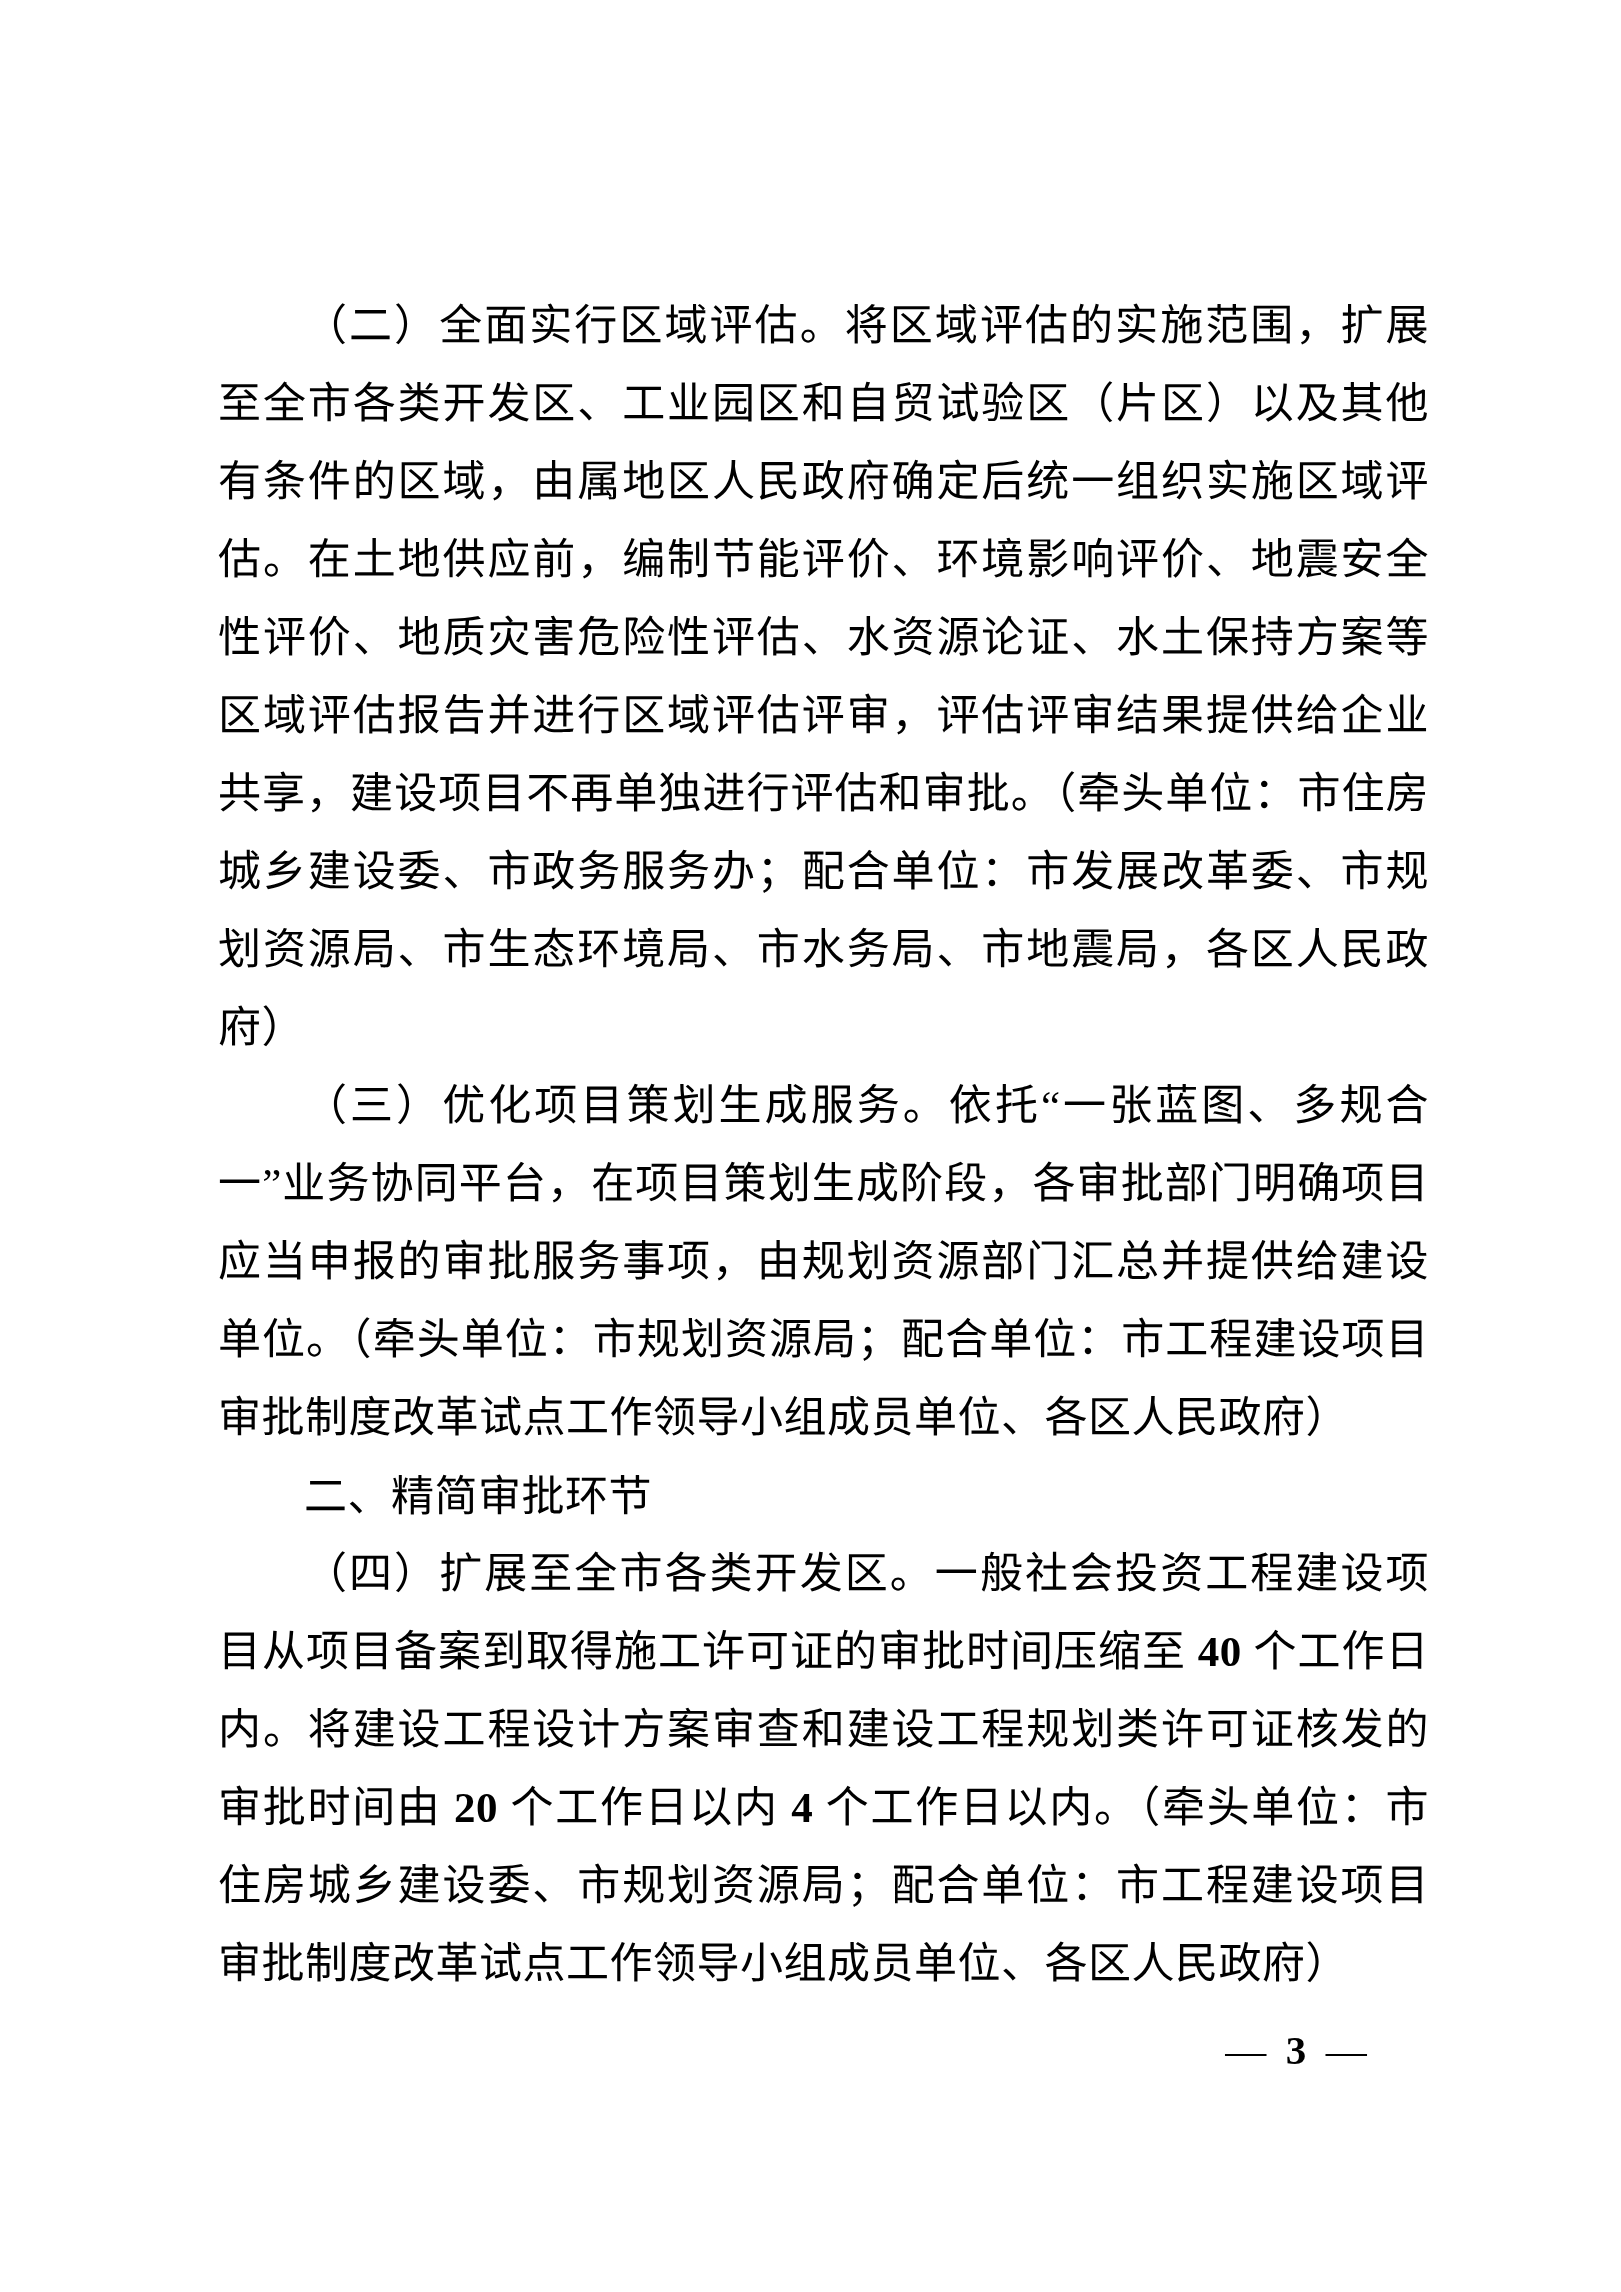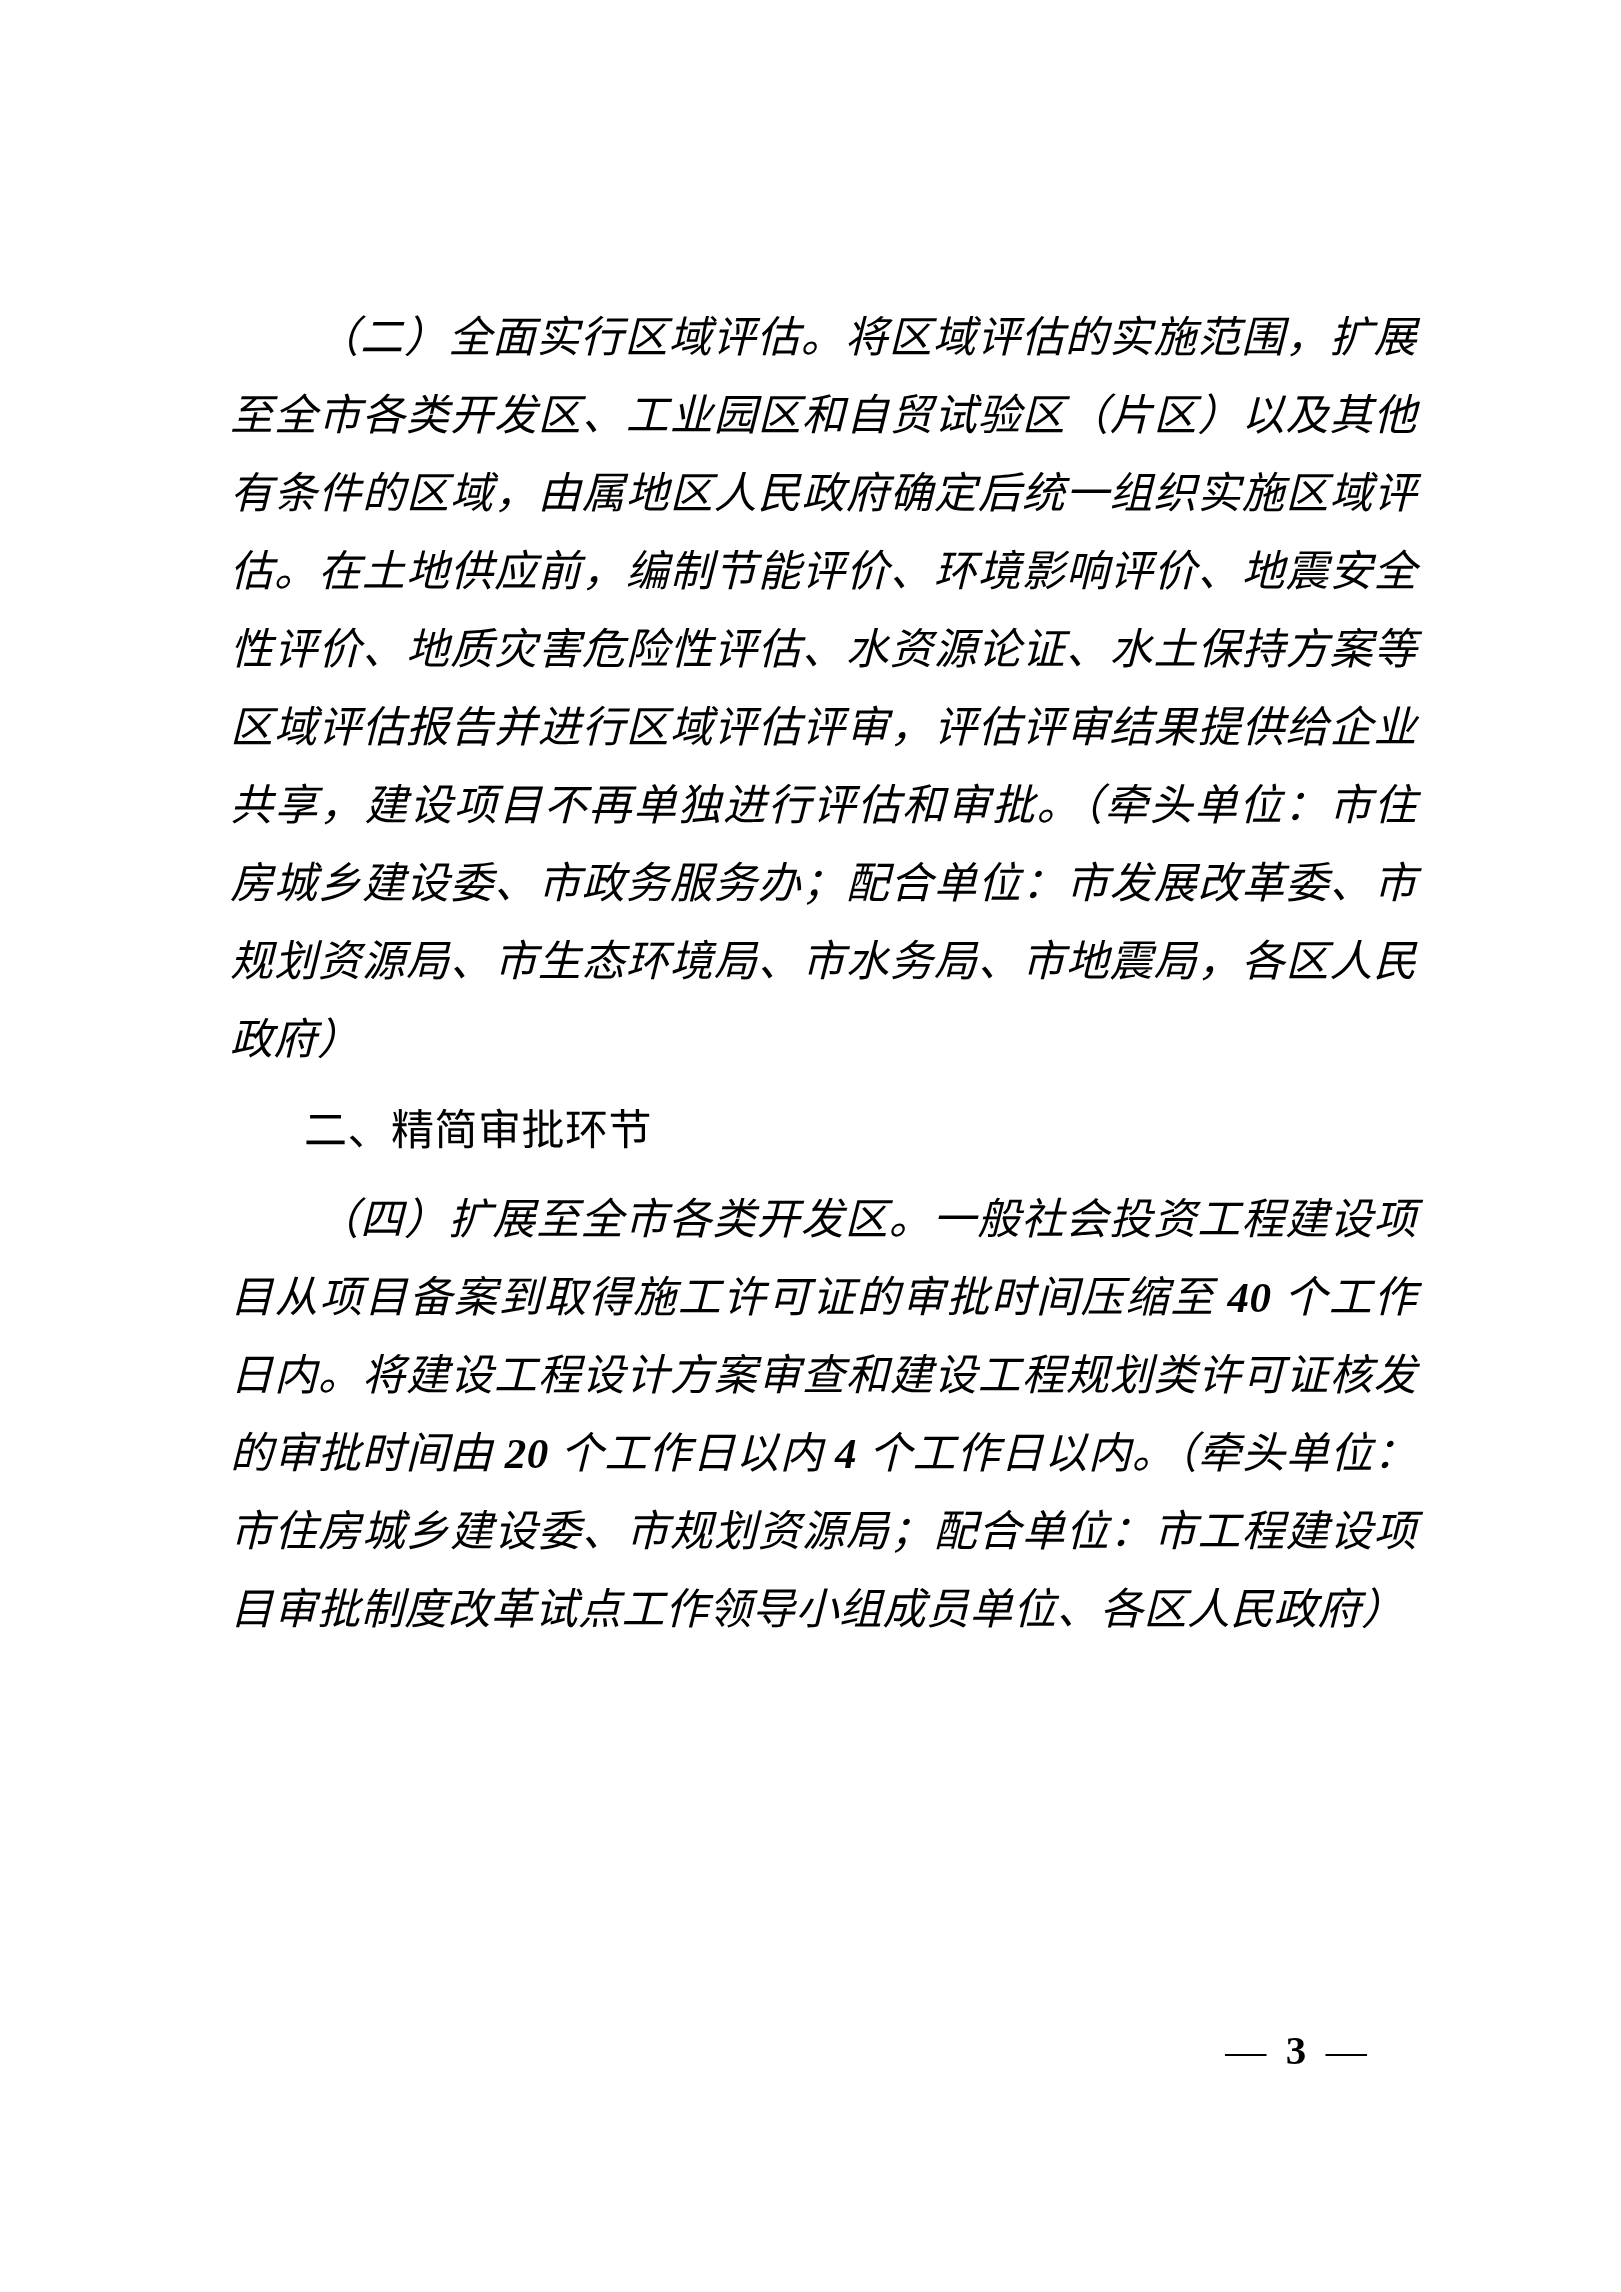--- a/index.html
+++ b/index.html
@@ -20,24 +20,23 @@
     position: absolute;
     left: 218px;
     top: 287px;
     width: 1211px;
     font-size: 43px;
     line-height: 78px;
     text-align: justify;
     letter-spacing: 0.5px;
   }
   .para {
-    margin: 12px;
+    margin: 0;
     padding: 0;
     text-indent: 2em;
-    font-style: italic;
   }
   .section-heading {
     margin: 0;
     padding: 0;
     text-indent: 2em;
     font-family: "Liberation Sans", "DejaVu Sans", sans-serif;
     font-weight: normal;
     font-size: 43px;
     line-height: 78px;
   }
@@ -67,20 +66,21 @@
 </style>
 </head>
 <body>
 
 <div class="page">
 
   <div class="text-block">
 
     <p class="para">（二）全面实行区域评估。将区域评估的实施范围，扩展至全市各类开发区、工业园区和自贸试验区（片区）以及其他有条件的区域，由属地区人民政府确定后统一组织实施区域评估。在土地供应前，编制节能评价、环境影响评价、地震安全性评价、地质灾害危险性评估、水资源论证、水土保持方案等区域评估报告并进行区域评估评审，评估评审结果提供给企业共享，建设项目不再单独进行评估和审批。（牵头单位：市住房城乡建设委、市政务服务办；配合单位：市发展改革委、市规划资源局、市生态环境局、市水务局、市地震局，各区人民政府）</p>
 
+    <p class="para">（三）优化项目策划生成服务。依托“一张蓝图、多规合一”业务协同平台，在项目策划生成阶段，各审批部门明确项目应当申报的审批服务事项，由规划资源部门汇总并提供给建设单位。（牵头单位：市规划资源局；配合单位：市工程建设项目审批制度改革试点工作领导小组成员单位、各区人民政府）</p>
 
     <div class="section-heading">二、精简审批环节</div>
 
     <p class="para"><span>（四）扩展至全市各类开发区。一般社会投资工程建设项目从项目备案到取得施工许可证的审批时间压缩至 </span><span class="num-bold">40</span><span> 个工作日内。将建设工程设计方案审查和建设工程规划类许可证核发的审批时间由 </span><span class="num-bold">20</span><span> 个工作日以内 </span><span class="num-bold">4</span><span> 个工作日以内。（牵头单位：市住房城乡建设委、市规划资源局；配合单位：市工程建设项目审批制度改革试点工作领导小组成员单位、各区人民政府）</span></p>
 
 
   </div>
 
   <div class="page-number"><span class="dash">—</span><span class="page-num">3</span><span class="dash">—</span></div>
 

